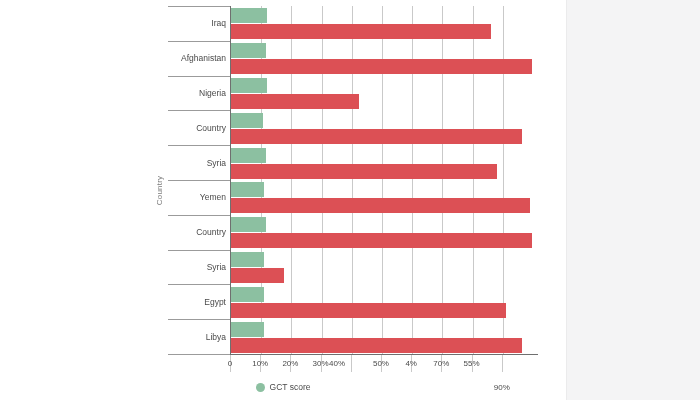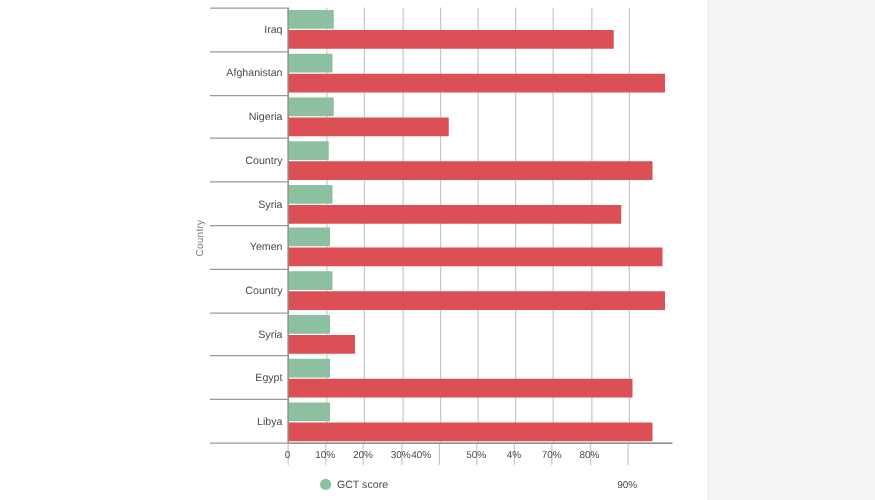--- a/index.html
+++ b/index.html
@@ -250,21 +250,21 @@
         <div class="xtick-label" style="left: 90.5882px;">30%</div>
         <div class="xtick-line" style="left: 120.784px;"></div>
         <div class="xtick-label" style="left: 107px;">40%</div>
         <div class="xtick-line" style="left: 150.98px;"></div>
         <div class="xtick-label" style="left: 150.98px;">50%</div>
         <div class="xtick-line" style="left: 181.176px;"></div>
         <div class="xtick-label" style="left: 181.176px;">4%</div>
         <div class="xtick-line" style="left: 211.373px;"></div>
         <div class="xtick-label" style="left: 211.373px;">70%</div>
         <div class="xtick-line" style="left: 241.569px;"></div>
-        <div class="xtick-label" style="left: 241.569px;">80%</div>
+        <div class="xtick-label" style="left: 241.569px;">55%</div>
         <div class="xtick-line" style="left: 271.765px;"></div>
         <div class="xtick-label" style="left: 271.765px; margin-top: 24px;">90%</div>
       </div>
 
     <div id="legend">
         <div class="legend-entry">
           <span class="legend-swatch" style="background: rgb(140, 192, 161);"></span>
           <span>GCT score</span>
         </div>
       </div>

